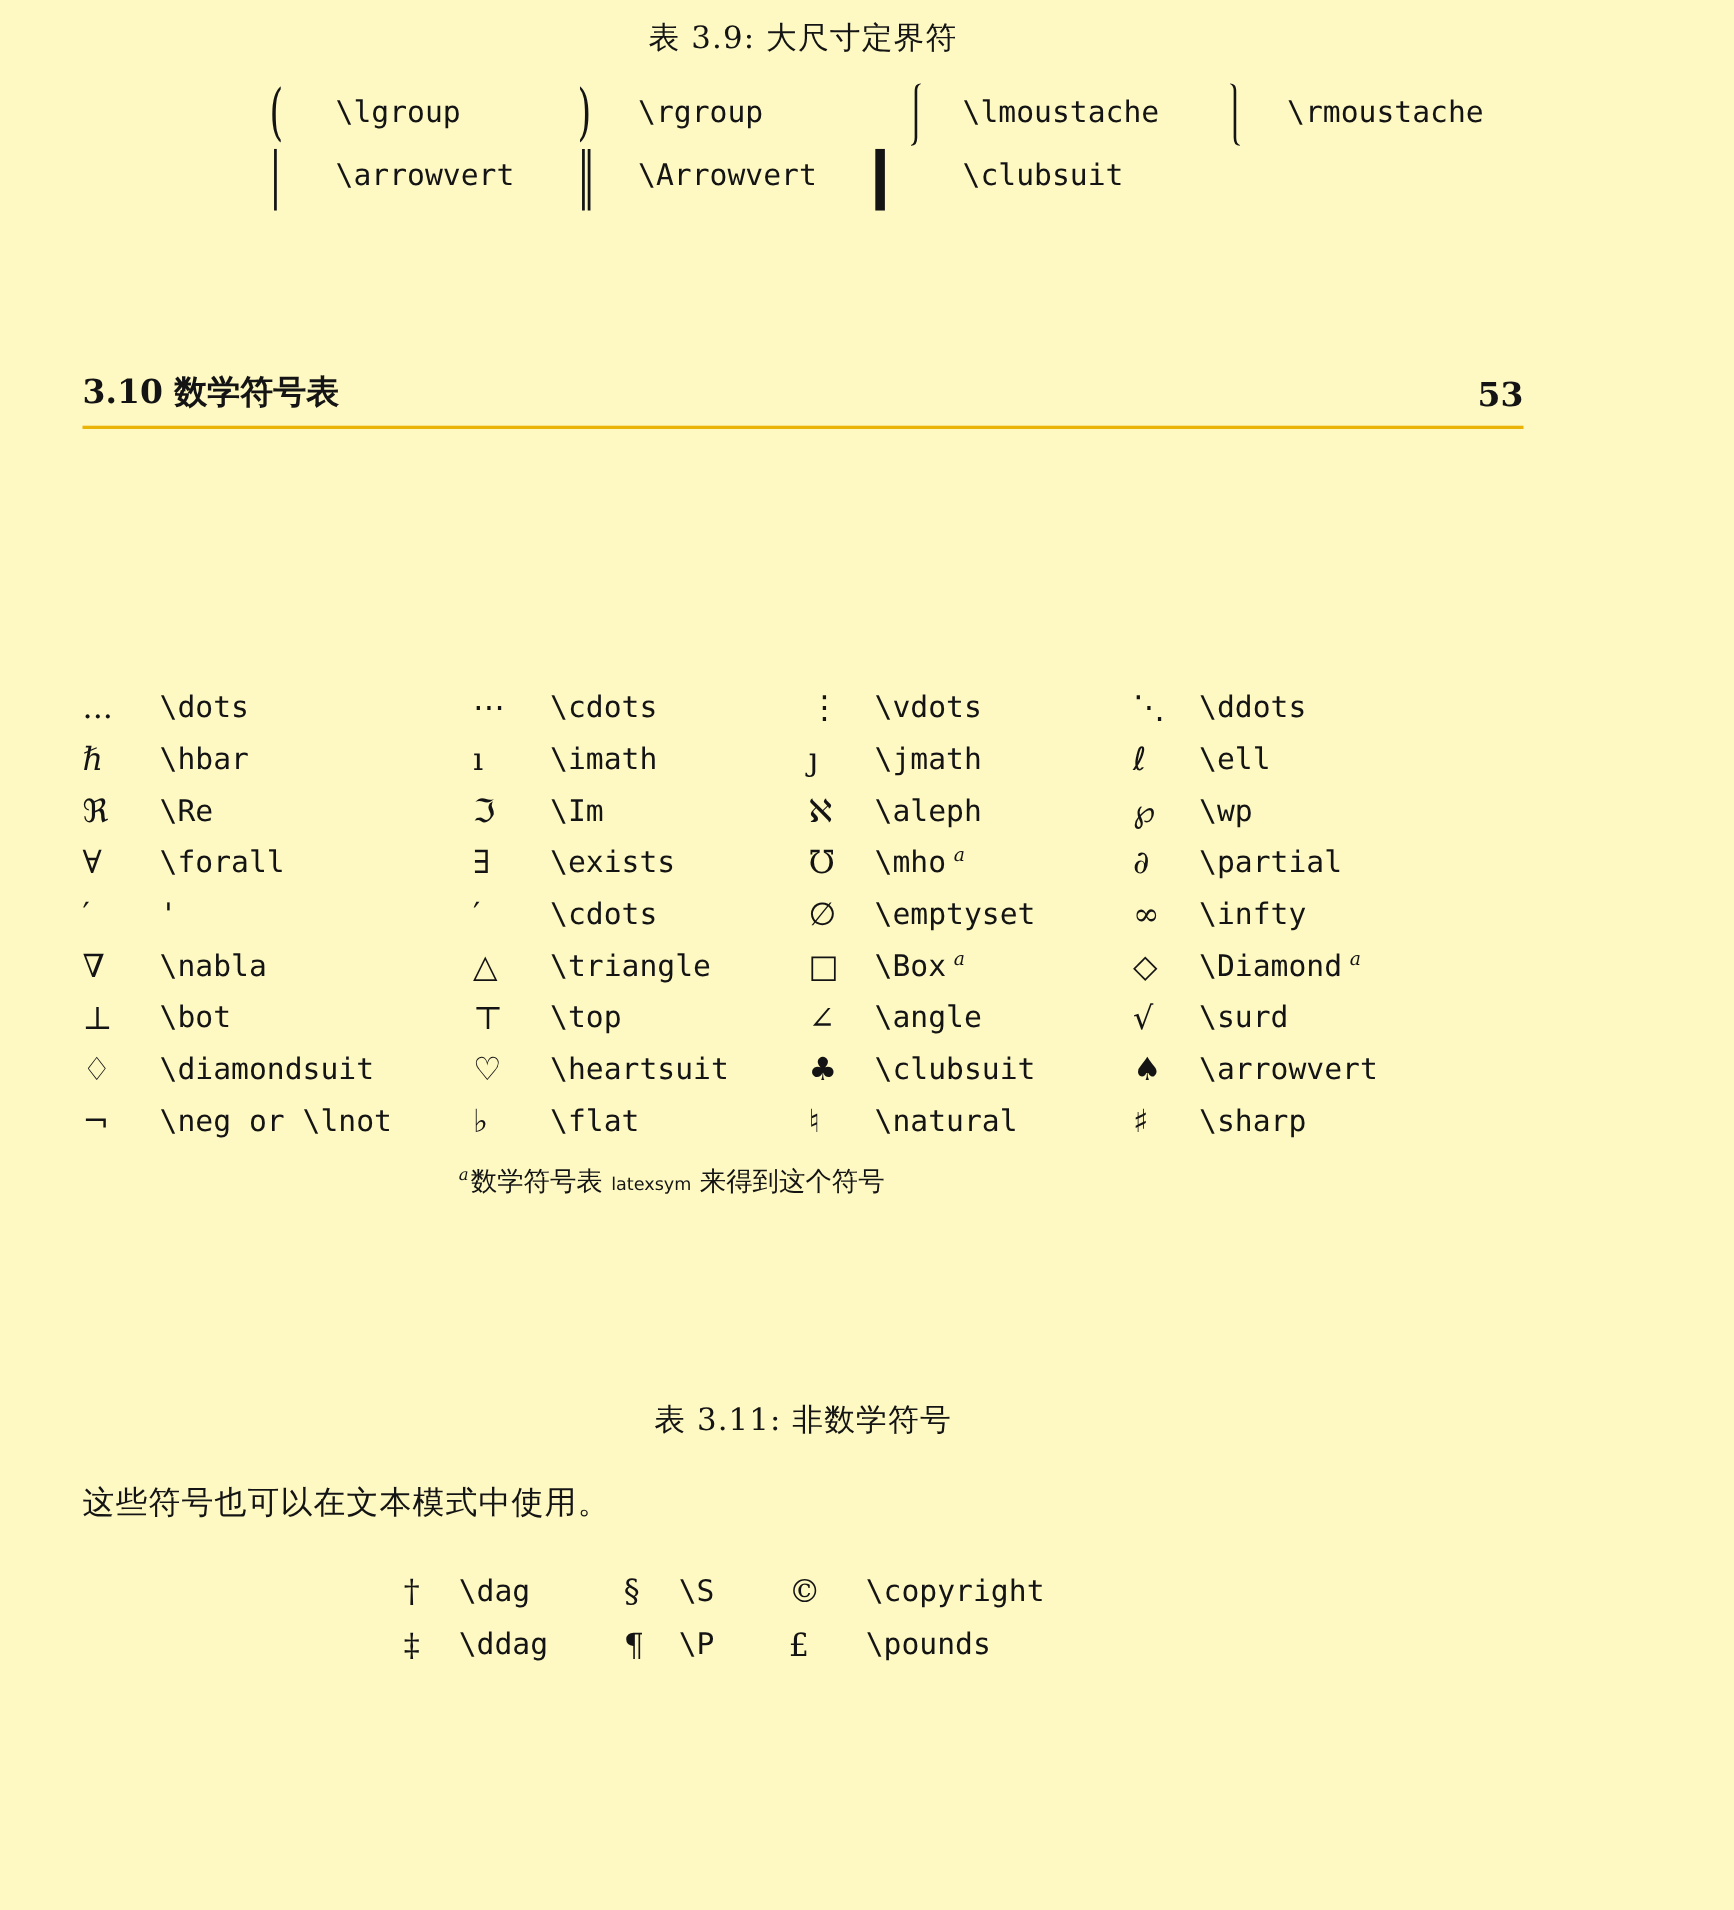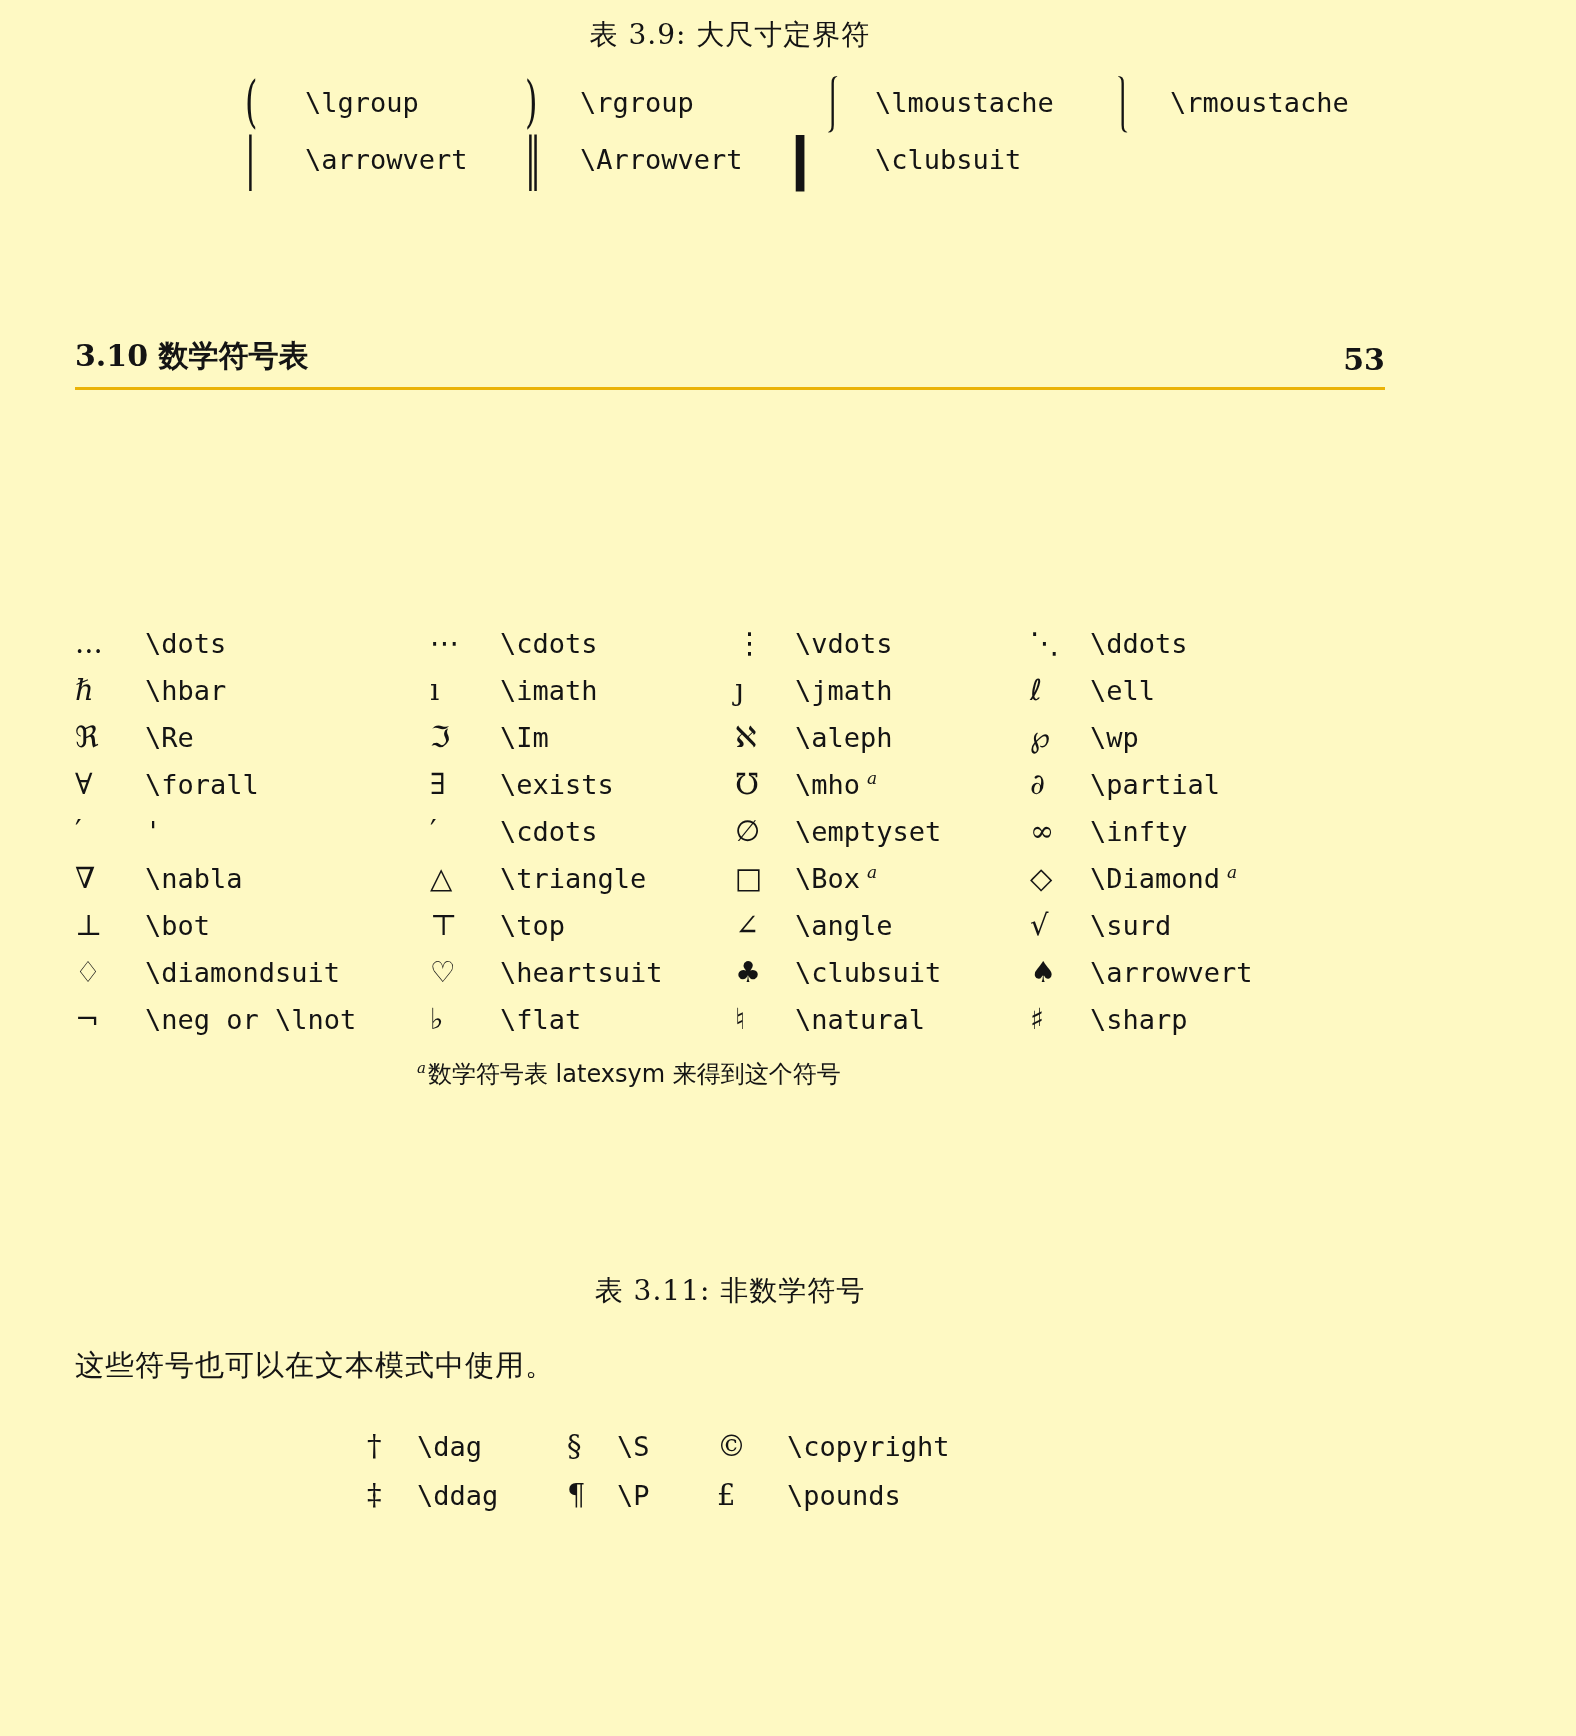--- a/index.html
+++ b/index.html
@@ -50,21 +50,21 @@
   .k-tall  { display:inline-block; transform:scaleY(1.75); transform-origin:50% 55%; font-size:32px; }
   .k-thick { display:inline-block; transform:scale(2.6,1.75); transform-origin:50% 55%; font-size:32px; font-weight:bold; }
 
   
   #tbl310 { position:absolute; top:620px; left:0; width:100%; }
   .row310 { grid-template-columns:70px 285px 70px 235px 60px 235px 60px 290px; height:47px; }
 
   
   #fn310 { position:absolute; top:1058px; left:342px; font-size:24px; }
   #fn310 sup { font-style:italic; font-size:15px; margin:0 2px 0 0; vertical-align:super; }
-  #fn310 .pkg { font-family:"DejaVu Sans","Liberation Sans",sans-serif; font-size:24px; }
+  #fn310 .pkg { font-family:"DejaVu Sans","Liberation Sans",sans-serif; font-size:16px; }
 
   
   #para { position:absolute; top:1346px; left:0; font-size:29px; letter-spacing:1px;font-family:Liberation Serif, serif; }
 
   
   #tbl311 { position:absolute; top:1422px; left:292px; }
   .row311 { grid-template-columns:50px 150px 50px 100px 70px 210px; height:49px; }
 </style>
 </head>
 <body>

